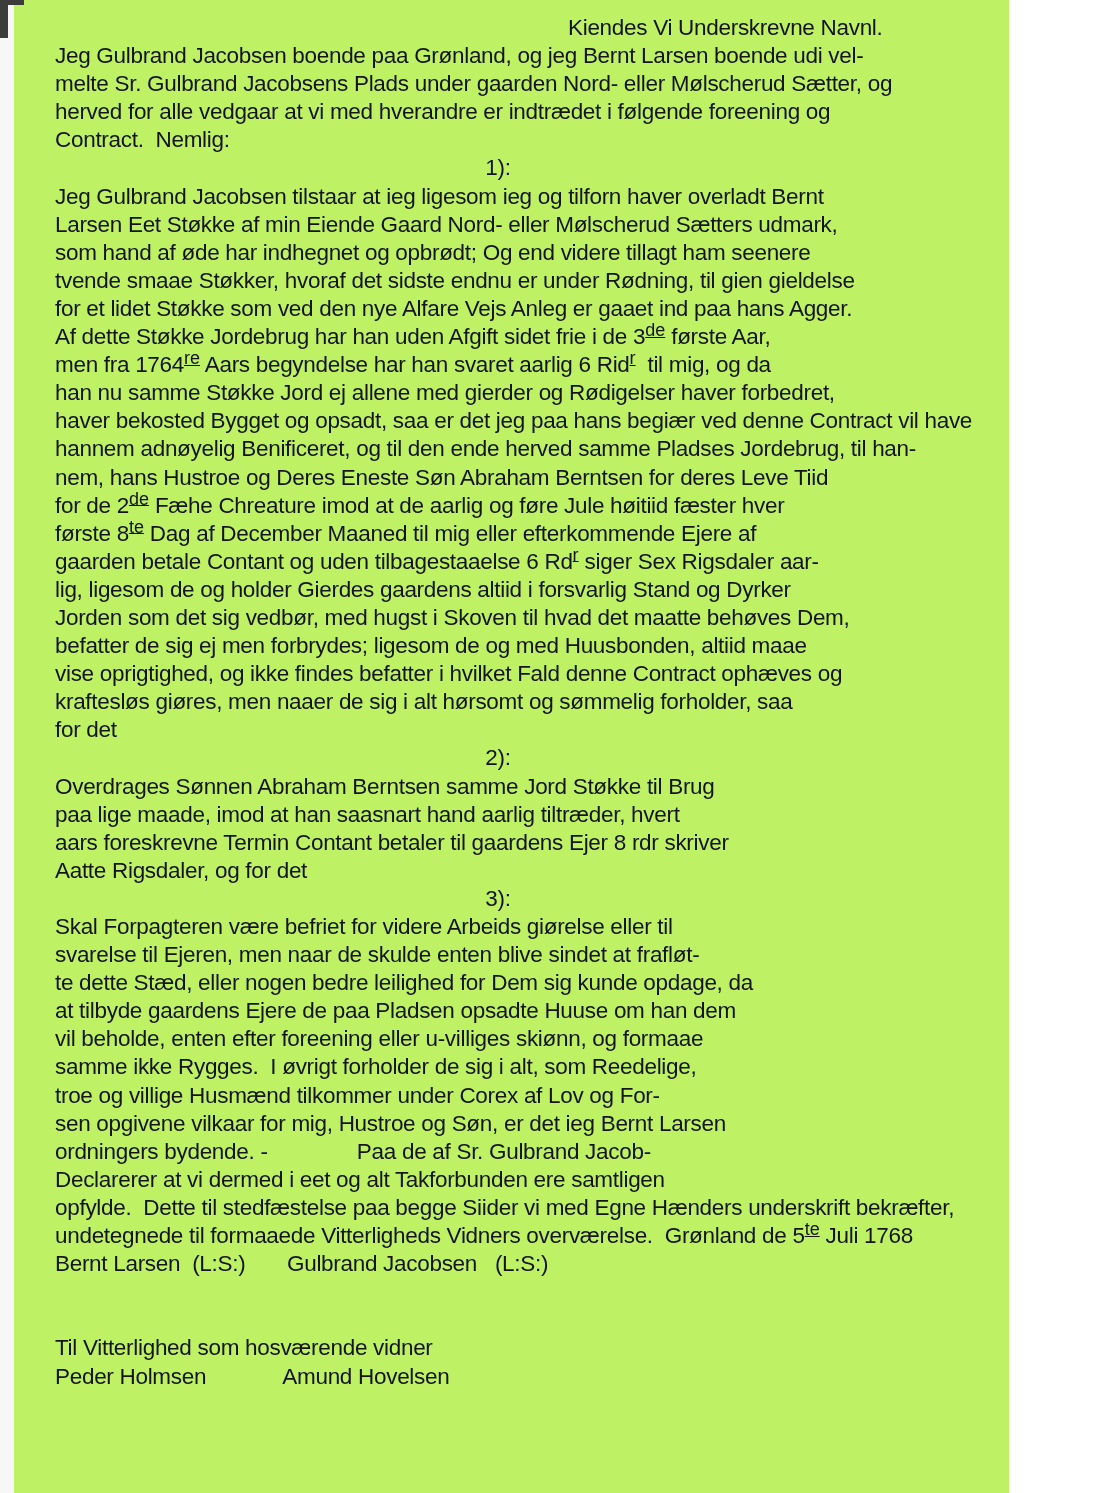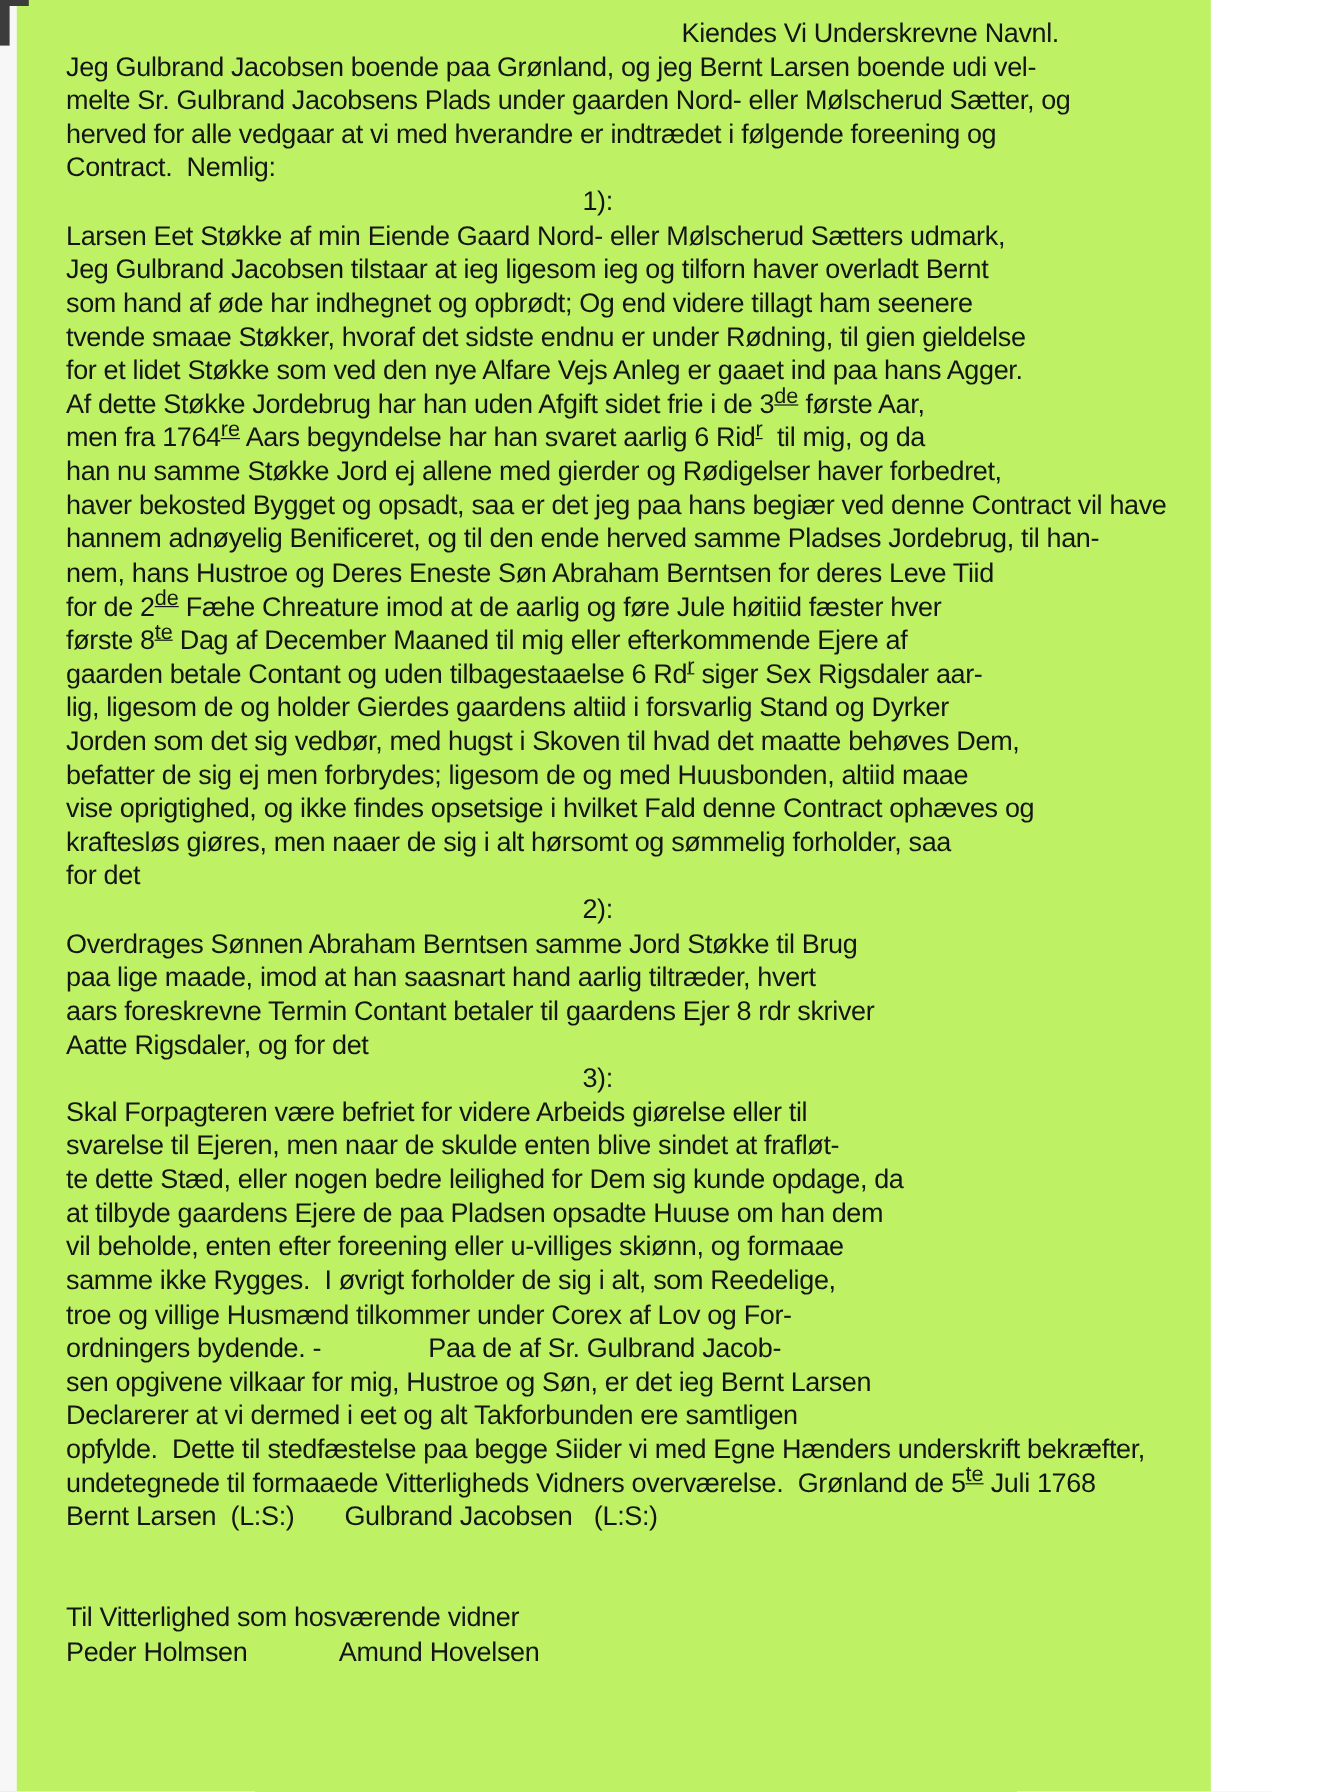--- a/index.html
+++ b/index.html
@@ -52,55 +52,55 @@
   <div class="scan-artifact-v"></div>
   <div class="scan-artifact-h"></div>
   <div class="content">
     <div class="line title">Kiendes Vi Underskrevne Navnl.</div>
     <div id="doc-lines">
         <div class="line body">Jeg Gulbrand Jacobsen boende paa Grønland, og jeg Bernt Larsen boende udi vel-</div>
         <div class="line body">melte Sr. Gulbrand Jacobsens Plads under gaarden Nord- eller Mølscherud Sætter, og</div>
         <div class="line body">herved for alle vedgaar at vi med hverandre er indtrædet i følgende foreening og</div>
         <div class="line body">Contract.&nbsp; Nemlig:</div>
         <div class="line heading">1):</div>
+        <div class="line body">Jeg Gulbrand Jacobsen tilstaar at ieg ligesom ieg og tilforn haver overladt Bernt</div>
         <div class="line body">Larsen Eet Støkke af min Eiende Gaard Nord- eller Mølscherud Sætters udmark,</div>
-        <div class="line body">Jeg Gulbrand Jacobsen tilstaar at ieg ligesom ieg og tilforn haver overladt Bernt</div>
         <div class="line body">som hand af øde har indhegnet og opbrødt; Og end videre tillagt ham seenere</div>
         <div class="line body">tvende smaae Støkker, hvoraf det sidste endnu er under Rødning, til gien gieldelse</div>
         <div class="line body">for et lidet Støkke som ved den nye Alfare Vejs Anleg er gaaet ind paa hans Agger.</div>
         <div class="line body">Af dette Støkke Jordebrug har han uden Afgift sidet frie i de 3<sup class="u">de</sup> første Aar,</div>
         <div class="line body">men fra 1764<sup class="u">re</sup> Aars begyndelse har han svaret aarlig 6 Rid<sup class="u">r</sup>&nbsp; til mig, og da</div>
         <div class="line body">han nu samme Støkke Jord ej allene med gierder og Rødigelser haver forbedret,</div>
         <div class="line body">haver bekosted Bygget og opsadt, saa er det jeg paa hans begiær ved denne Contract vil have</div>
         <div class="line body">hannem adnøyelig Benificeret, og til den ende herved samme Pladses Jordebrug, til han-</div>
         <div class="line body">nem, hans Hustroe og Deres Eneste Søn Abraham Berntsen for deres Leve Tiid</div>
         <div class="line body">for de 2<sup class="u">de</sup> Fæhe Chreature imod at de aarlig og føre Jule høitiid fæster hver</div>
         <div class="line body">første 8<sup class="u">te</sup> Dag af December Maaned til mig eller efterkommende Ejere af</div>
         <div class="line body">gaarden betale Contant og uden tilbagestaaelse 6 Rd<sup class="u">r</sup> siger Sex Rigsdaler aar-</div>
         <div class="line body">lig, ligesom de og holder Gierdes gaardens altiid i forsvarlig Stand og Dyrker</div>
         <div class="line body">Jorden som det sig vedbør, med hugst i Skoven til hvad det maatte behøves Dem,</div>
         <div class="line body">befatter de sig ej men forbrydes; ligesom de og med Huusbonden, altiid maae</div>
-        <div class="line body">vise oprigtighed, og ikke findes opsetsige i hvilket Fald denne Contract ophæves og</div>
+        <div class="line body">vise oprigtighed, og ikke findes befatter i hvilket Fald denne Contract ophæves og</div>
         <div class="line body">kraftesløs giøres, men naaer de sig i alt hørsomt og sømmelig forholder, saa</div>
         <div class="line body">for det</div>
         <div class="line heading">2):</div>
         <div class="line body">Overdrages Sønnen Abraham Berntsen samme Jord Støkke til Brug</div>
         <div class="line body">paa lige maade, imod at han saasnart hand aarlig tiltræder, hvert</div>
         <div class="line body">aars foreskrevne Termin Contant betaler til gaardens Ejer 8 rdr skriver</div>
         <div class="line body">Aatte Rigsdaler, og for det</div>
         <div class="line heading">3):</div>
         <div class="line body">Skal Forpagteren være befriet for videre Arbeids giørelse eller til</div>
         <div class="line body">svarelse til Ejeren, men naar de skulde enten blive sindet at frafløt-</div>
         <div class="line body">te dette Stæd, eller nogen bedre leilighed for Dem sig kunde opdage, da</div>
         <div class="line body">at tilbyde gaardens Ejere de paa Pladsen opsadte Huuse om han dem</div>
         <div class="line body">vil beholde, enten efter foreening eller u-villiges skiønn, og formaae</div>
         <div class="line body">samme ikke Rygges.&nbsp; I øvrigt forholder de sig i alt, som Reedelige,</div>
         <div class="line body">troe og villige Husmænd tilkommer under Corex af Lov og For-</div>
+        <div class="line body">sen opgivene vilkaar for mig, Hustroe og Søn, er det ieg Bernt Larsen</div>
         <div class="line body">ordningers bydende. -&nbsp;&nbsp;&nbsp;&nbsp;&nbsp;&nbsp;&nbsp;&nbsp;&nbsp;&nbsp;&nbsp;&nbsp;&nbsp;&nbsp; Paa de af Sr. Gulbrand Jacob-</div>
-        <div class="line body">sen opgivene vilkaar for mig, Hustroe og Søn, er det ieg Bernt Larsen</div>
         <div class="line body">Declarerer at vi dermed i eet og alt Takforbunden ere samtligen</div>
         <div class="line body">opfylde.&nbsp; Dette til stedfæstelse paa begge Siider vi med Egne Hænders underskrift bekræfter,</div>
         <div class="line body">undetegnede til formaaede Vitterligheds Vidners overværelse.&nbsp; Grønland de 5<sup class="u">te</sup> Juli 1768</div>
         <div class="line body">Bernt Larsen&nbsp; (L:S:)&nbsp;&nbsp;&nbsp;&nbsp;&nbsp;&nbsp; Gulbrand Jacobsen&nbsp;&nbsp; (L:S:)</div>
         <div class="line blank"></div>
         <div class="line blank"></div>
         <div class="line body">Til Vitterlighed som hosværende vidner</div>
         <div class="line body">Peder Holmsen&nbsp;&nbsp;&nbsp;&nbsp;&nbsp;&nbsp;&nbsp;&nbsp;&nbsp;&nbsp;&nbsp;&nbsp; Amund Hovelsen</div>
       </div>
   </div>

